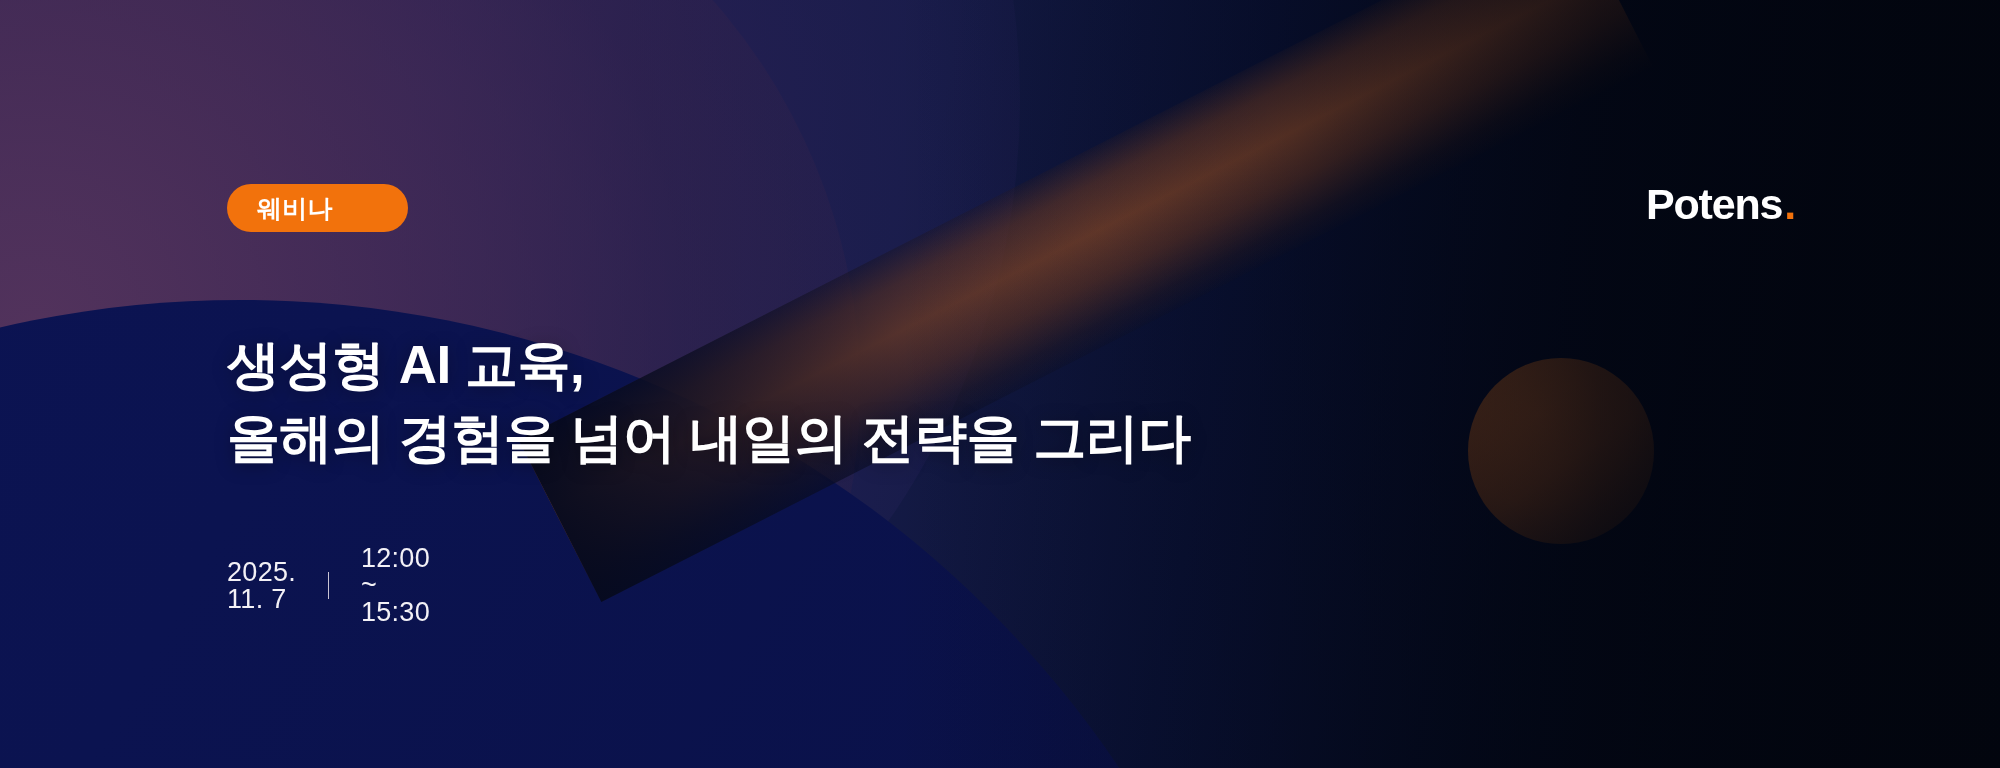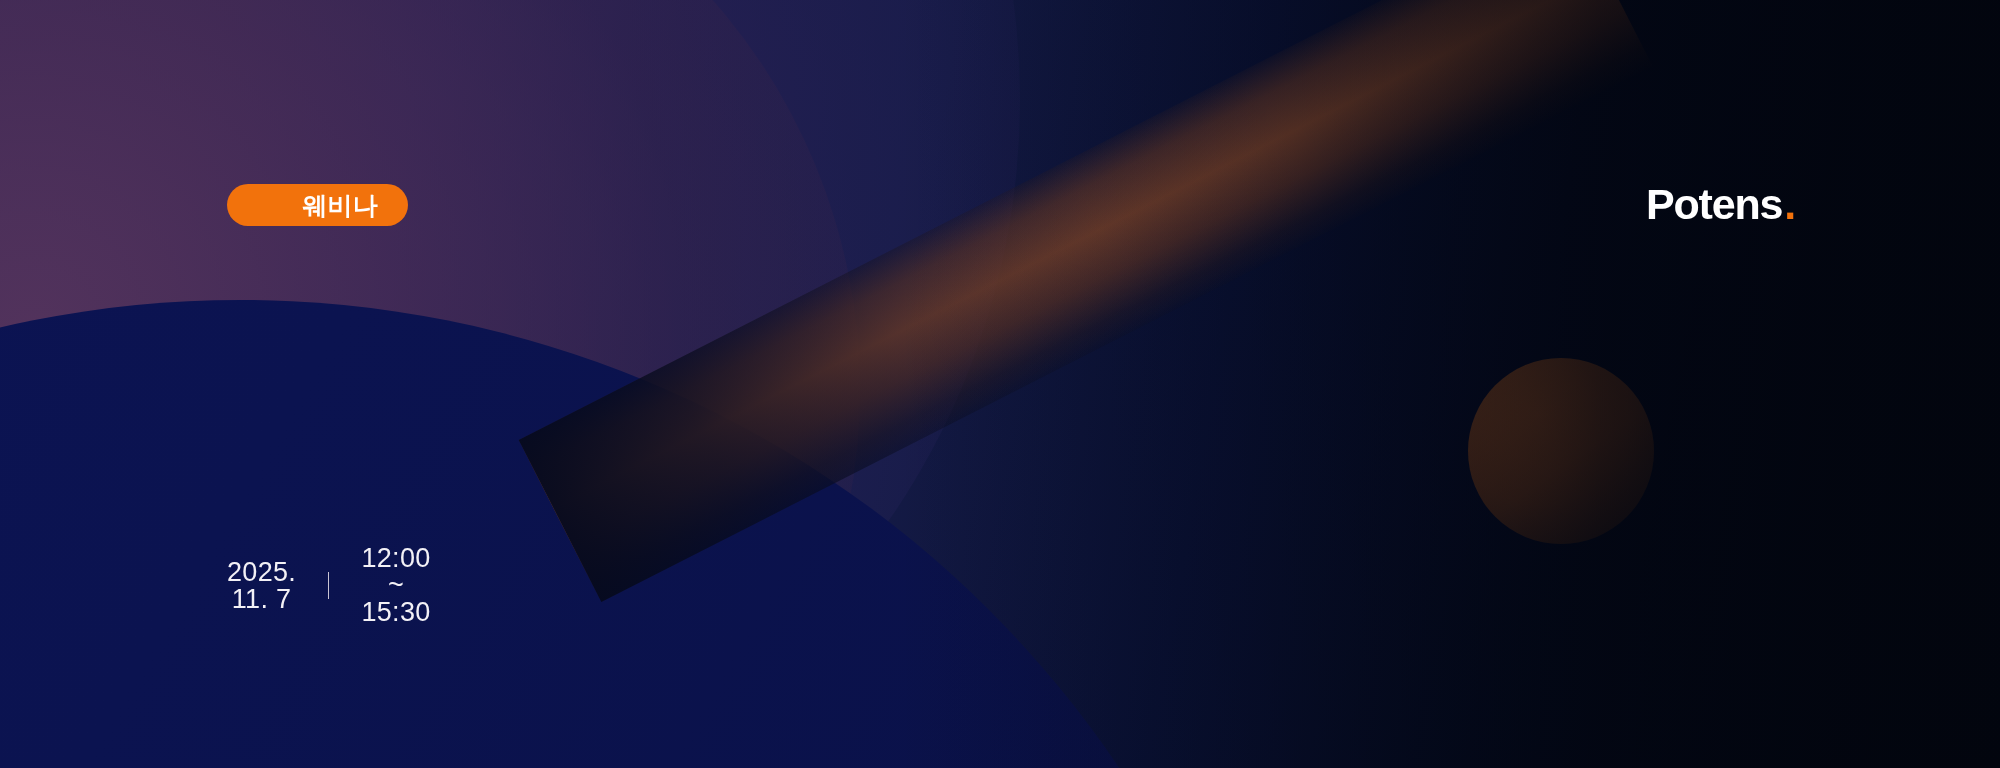--- a/index.html
+++ b/index.html
@@ -151,33 +151,33 @@
     left: 227px;
     top: 0;
     height: 768px;
     z-index: 5;
   }
 
   .badge {
     position: absolute;
     left: 0;
     top: 184px;
-    height: 42px;
+    height: 48px;
     min-width: 181px;
     box-sizing: border-box;
     padding: 0 30px;
     border-radius: 999px;
     background: #f2720c;
     color: #ffffff;
     font-size: 25px;
     font-weight: 700;
     letter-spacing: 0.2px;
     display: flex;
     align-items: center;
-    justify-content: flex-end;
+    justify-content: flex-start;
     line-height: 1;
   }
 
   .headline {
     position: absolute;
     left: 0;
     top: 292px;
     color: #ffffff;
     font-size: 53px;
     font-weight: 700;
@@ -192,21 +192,20 @@
     position: absolute;
     left: 0;
     top: 545px;
     display: flex;
     align-items: center;
     color: #f3f1f6;
     font-size: 27px;
     font-weight: 400;
     letter-spacing: 0.3px;
     line-height: 1;
-    text-align: center;
   }
   .meta-sep {
     display: inline-block;
     width: 2px;
     height: 27px;
     background: #c9c4d4;
     margin: 0 32px;
   }
 
   
@@ -255,20 +254,22 @@
     <span class="logo-dot">.</span>
   </div>
 
   <div class="content">
 
     <div class="badge">
       <span>웨비나</span>
     </div>
 
     <h1 class="headline">
+      <span class="headline-line">생성형 AI 교육,</span>
+      <span class="headline-line">올해의 경험을 넘어 내일의 전략을 그리다</span>
     </h1>
 
     <div class="meta">
       <span>2025. 11. 7</span>
       <span class="meta-sep"></span>
       <span>12:00 ~ 15:30</span>
     </div>
 
   </div>
 </div>

